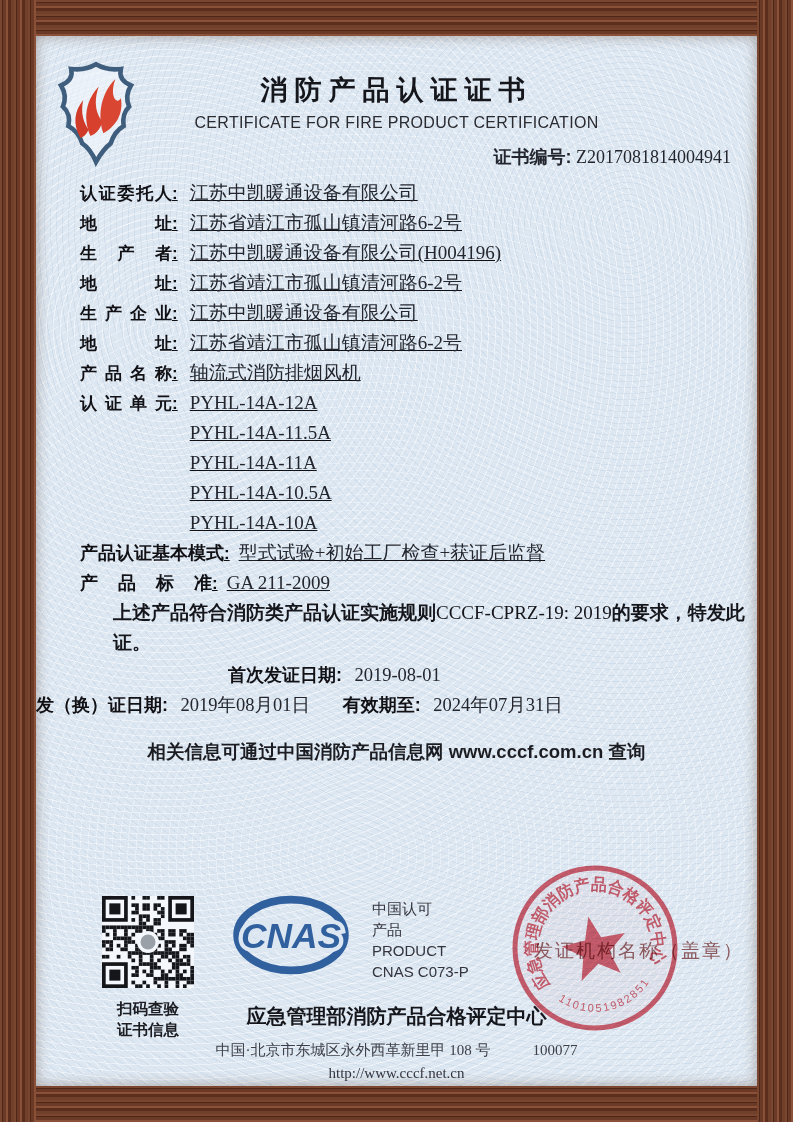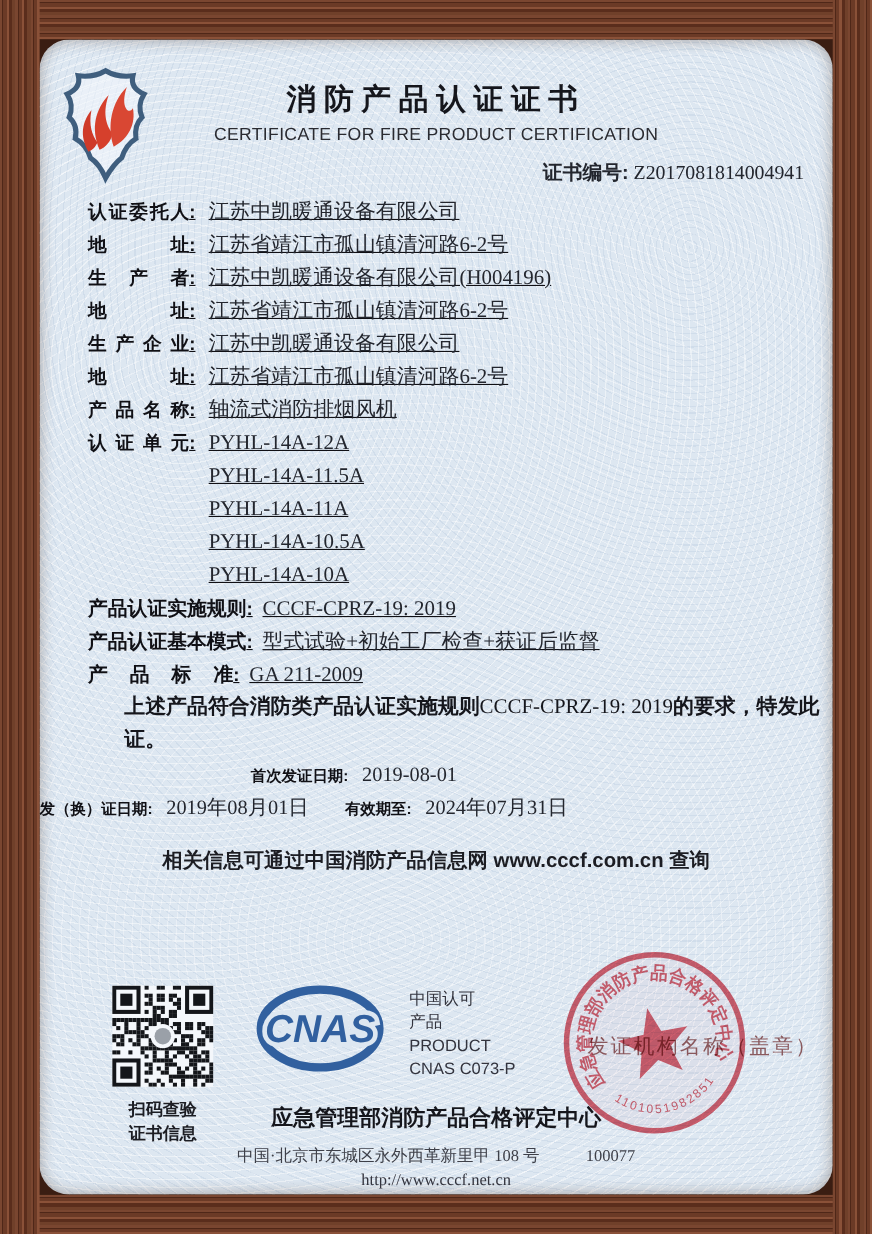--- a/index.html
+++ b/index.html
@@ -25,21 +25,20 @@
   
   .certificate {
     position:absolute; inset:36px; overflow:hidden;
     background-color:#dde7f1;
     background-image:
       repeating-radial-gradient(circle at 18% 28%, rgba(255,255,255,.45) 0 1px, rgba(255,255,255,0) 1px 7px),
       repeating-radial-gradient(circle at 82% 18%, rgba(150,175,205,.18) 0 1px, rgba(150,175,205,0) 1px 6px),
       repeating-radial-gradient(circle at 45% 78%, rgba(255,255,255,.35) 0 1px, rgba(255,255,255,0) 1px 8px);
     box-shadow:inset 0 0 14px rgba(70,45,30,.4);
     color:#101015;
-    border-radius:27px;
   }
 
   
   .logo { position:absolute; left:14px; top:22px; width:92px; height:112px; }
   h1.title { margin-top:36px; text-align:center; font-size:27px; font-weight:700; letter-spacing:7px; color:#15161c; }
   .subtitle { margin-top:6px; text-align:center; font-size:16px; color:#2a2b31; letter-spacing:.3px; }
   .certno { margin-top:13px; text-align:right; padding-right:26px; font-size:18px; color:#23262e; font-family:"Liberation Serif", serif; }
   .certno .lab { font-weight:600; font-family:"Liberation Sans", sans-serif; }
 
   
@@ -52,21 +51,21 @@
   .row.cont .lbl, .row.cont .colon { visibility:hidden; }
   .row.wide .lbl { width:auto; text-align-last:auto; font-size:18px; }
   .row.spread .lbl { width:132px; font-size:18px; }
   .row.wide .val, .row.spread .val { margin-left:9px; }
 
   .statement { padding-left:77px; width:715px; line-height:30px; font-size:19px; font-weight:700; color:#15161c; }
   .statement .lat { font-weight:400; font-family:"Liberation Serif", serif; }
 
   .date-first { padding-left:192px; height:30px; line-height:30px; margin-top:2px; }
   .date-issue { height:31px; line-height:31px; }
-  .dlab { font-weight:700; font-size:14px;margin-top:12px; }
+  .dlab { font-weight:700; font-size:18px;margin-top:12px; }
   .dval { font-family:"Liberation Serif", serif; font-size:18.5px; color:#23262e; margin-left:8px; }
   .gap { display:inline-block; width:24px; }
 
   .notice { margin-top:15px; text-align:center; font-size:18.5px; font-weight:600; line-height:31px; color:#1c1d23; }
 
   
   .qr-block { position:absolute; left:64px; top:860px; width:96px; text-align:center; }
   .qr-caption { margin-top:6px; font-size:15.5px; font-weight:600; line-height:21px; color:#1c1d23; }
   .cnas-logo { position:absolute; left:196px; top:858px; width:118px; height:82px; }
   .cnas-text { position:absolute; left:336px; top:862px; font-size:15px; line-height:21px; color:#33343e; }
@@ -111,21 +110,20 @@
     <div class="row"><span class="lbl">生产者</span><span class="colon">:</span><span class="val">江苏中凯暖通设备有限公司(H004196)</span></div>
     <div class="row"><span class="lbl">地址</span><span class="colon">:</span><span class="val">江苏省靖江市孤山镇清河路6-2号</span></div>
     <div class="row"><span class="lbl">生产企业</span><span class="colon">:</span><span class="val">江苏中凯暖通设备有限公司</span></div>
     <div class="row"><span class="lbl">地址</span><span class="colon">:</span><span class="val">江苏省靖江市孤山镇清河路6-2号</span></div>
     <div class="row"><span class="lbl">产品名称</span><span class="colon">:</span><span class="val">轴流式消防排烟风机</span></div>
     <div class="row"><span class="lbl">认证单元</span><span class="colon">:</span><span class="val">PYHL-14A-12A</span></div>
     <div class="row cont"><span class="lbl"></span><span class="colon">:</span><span class="val">PYHL-14A-11.5A</span></div>
     <div class="row cont"><span class="lbl"></span><span class="colon">:</span><span class="val">PYHL-14A-11A</span></div>
     <div class="row cont"><span class="lbl"></span><span class="colon">:</span><span class="val">PYHL-14A-10.5A</span></div>
     <div class="row cont"><span class="lbl"></span><span class="colon">:</span><span class="val">PYHL-14A-10A</span></div>
-    <div class="row wide"><span class="lbl">产品认证实施规则</span><span class="colon">:</span><span class="val">CCCF-CPRZ-19: 2019</span></div>
     <div class="row wide"><span class="lbl">产品认证基本模式</span><span class="colon">:</span><span class="val">型式试验+初始工厂检查+获证后监督</span></div>
     <div class="row spread"><span class="lbl">产品标准</span><span class="colon">:</span><span class="val">GA 211-2009</span></div>
   </div>
 
   <div class="statement">
     <span>上述产品符合消防类产品认证实施规则</span><span class="lat">CCCF-CPRZ-19: 2019</span><span>的要求，特发此证。</span>
   </div>
 
   <div class="date-first">
     <span class="dlab">首次发证日期:</span>

